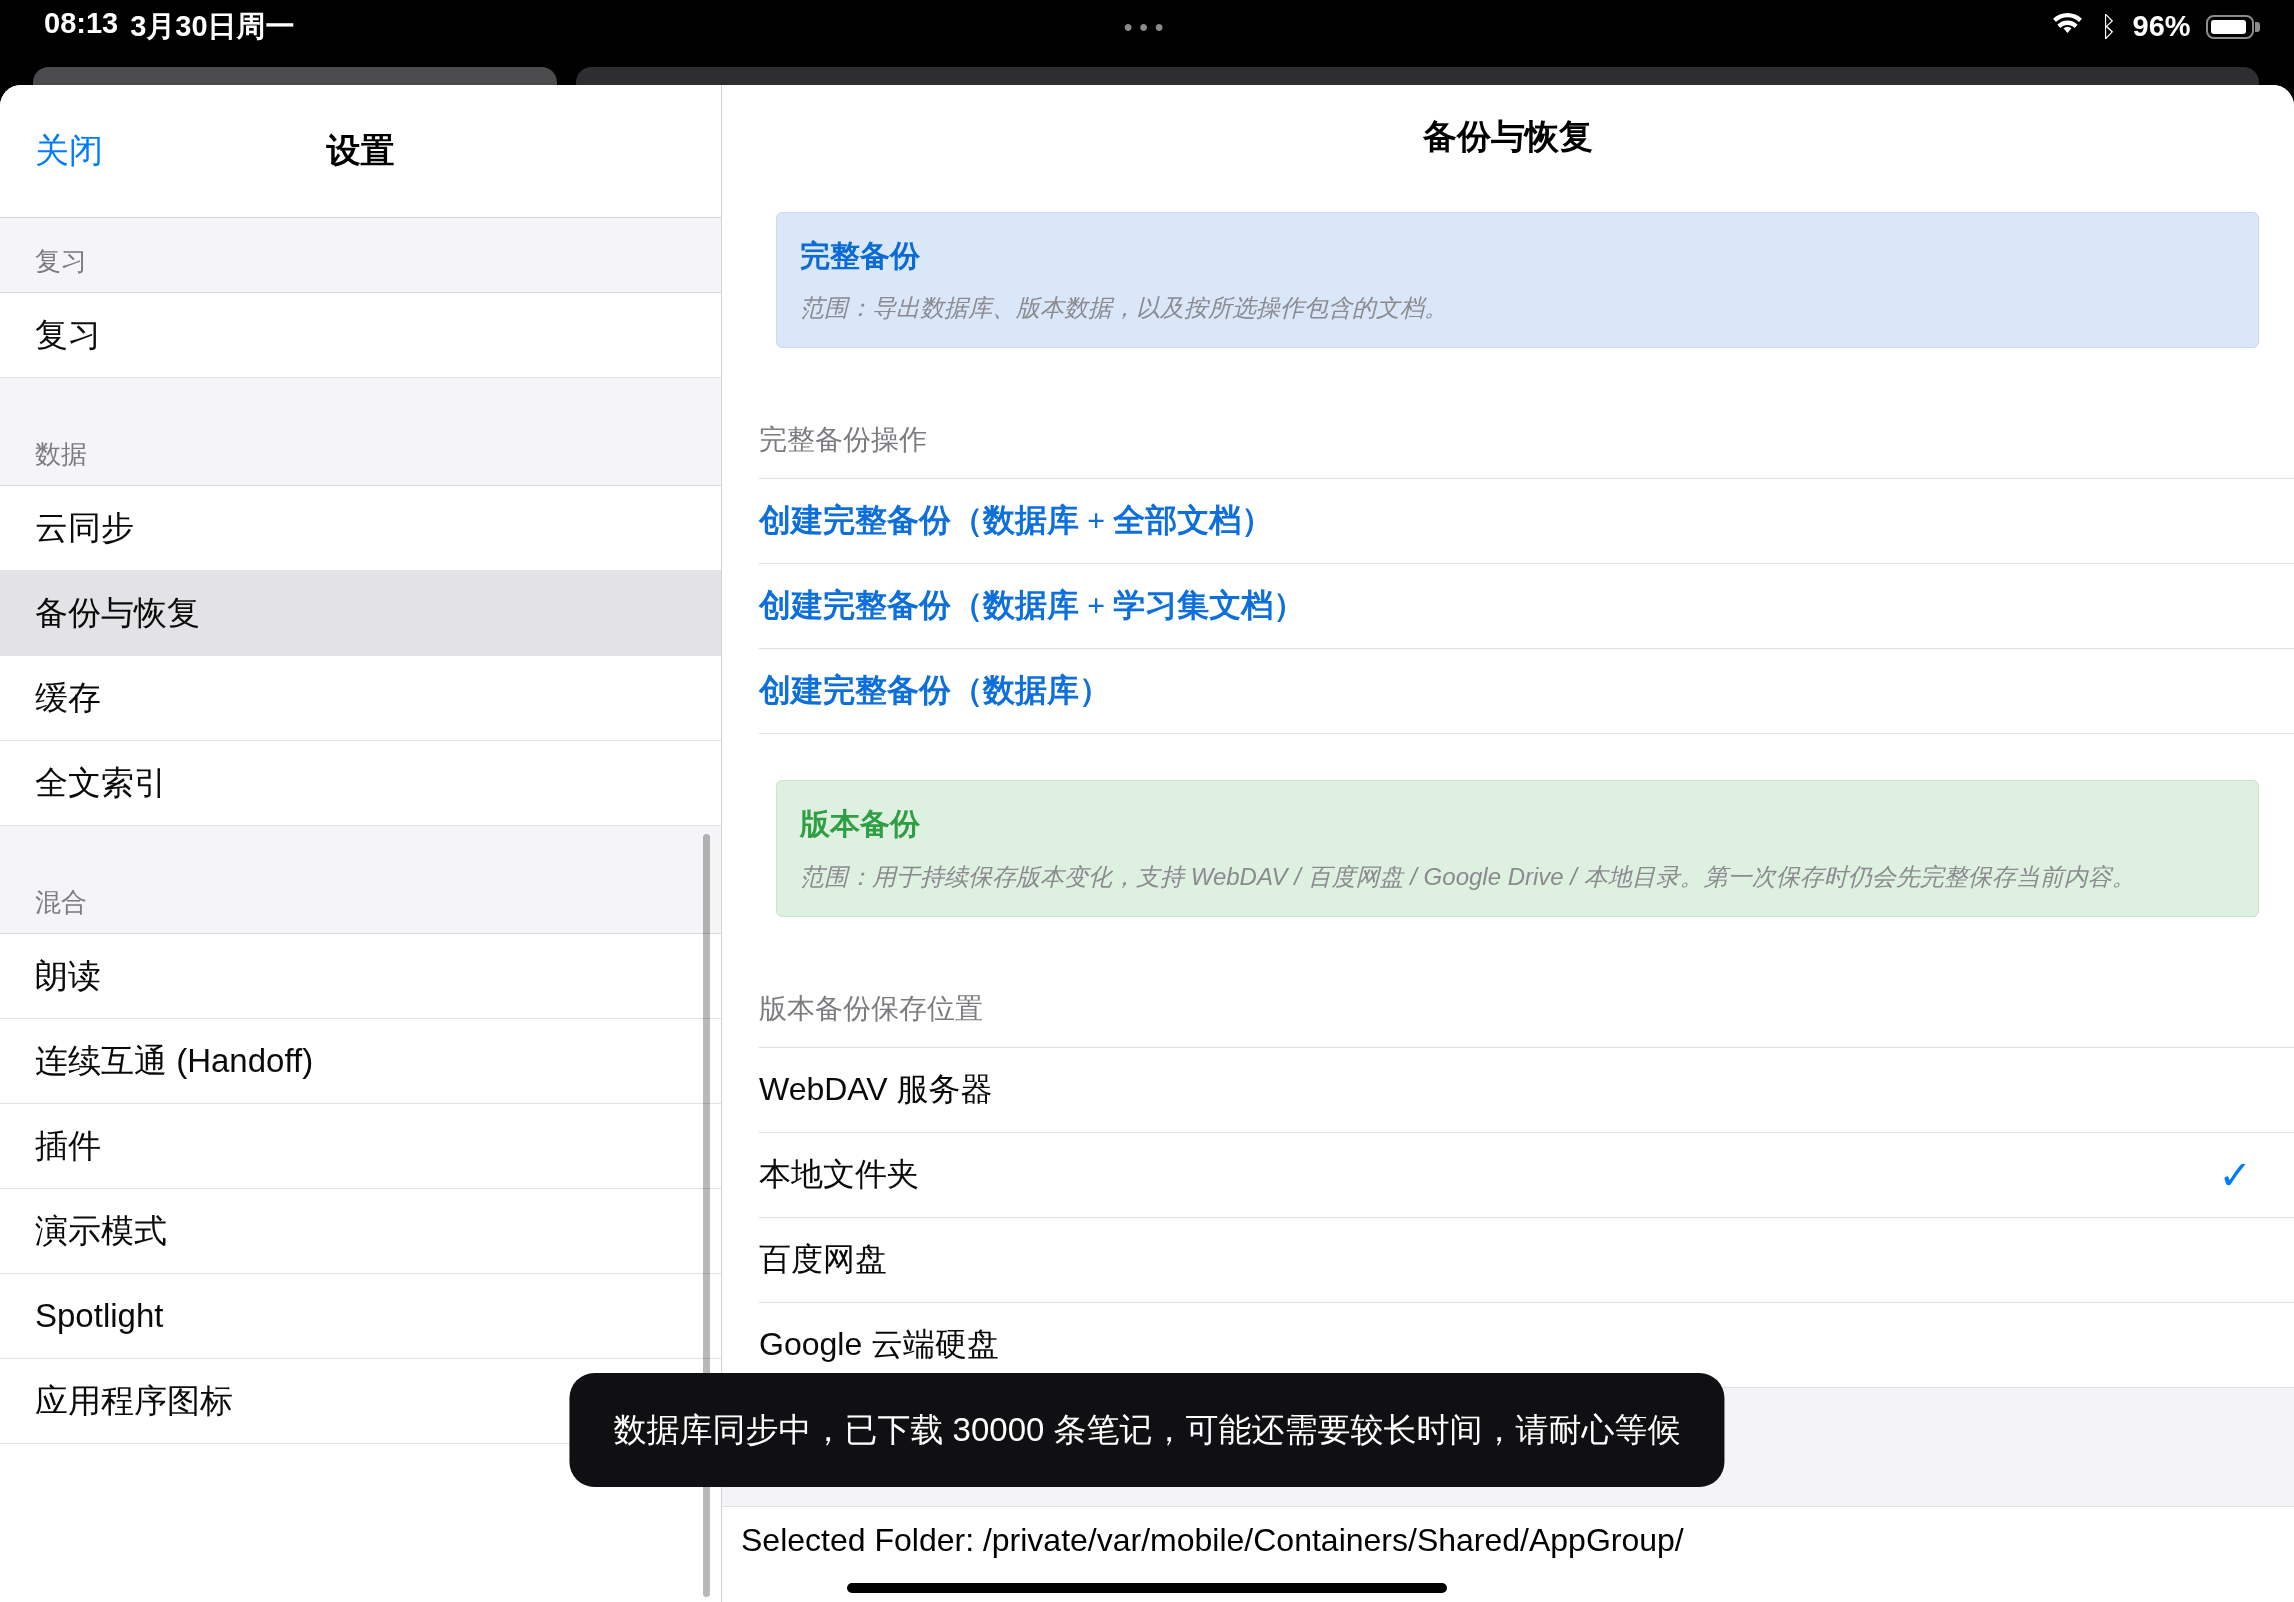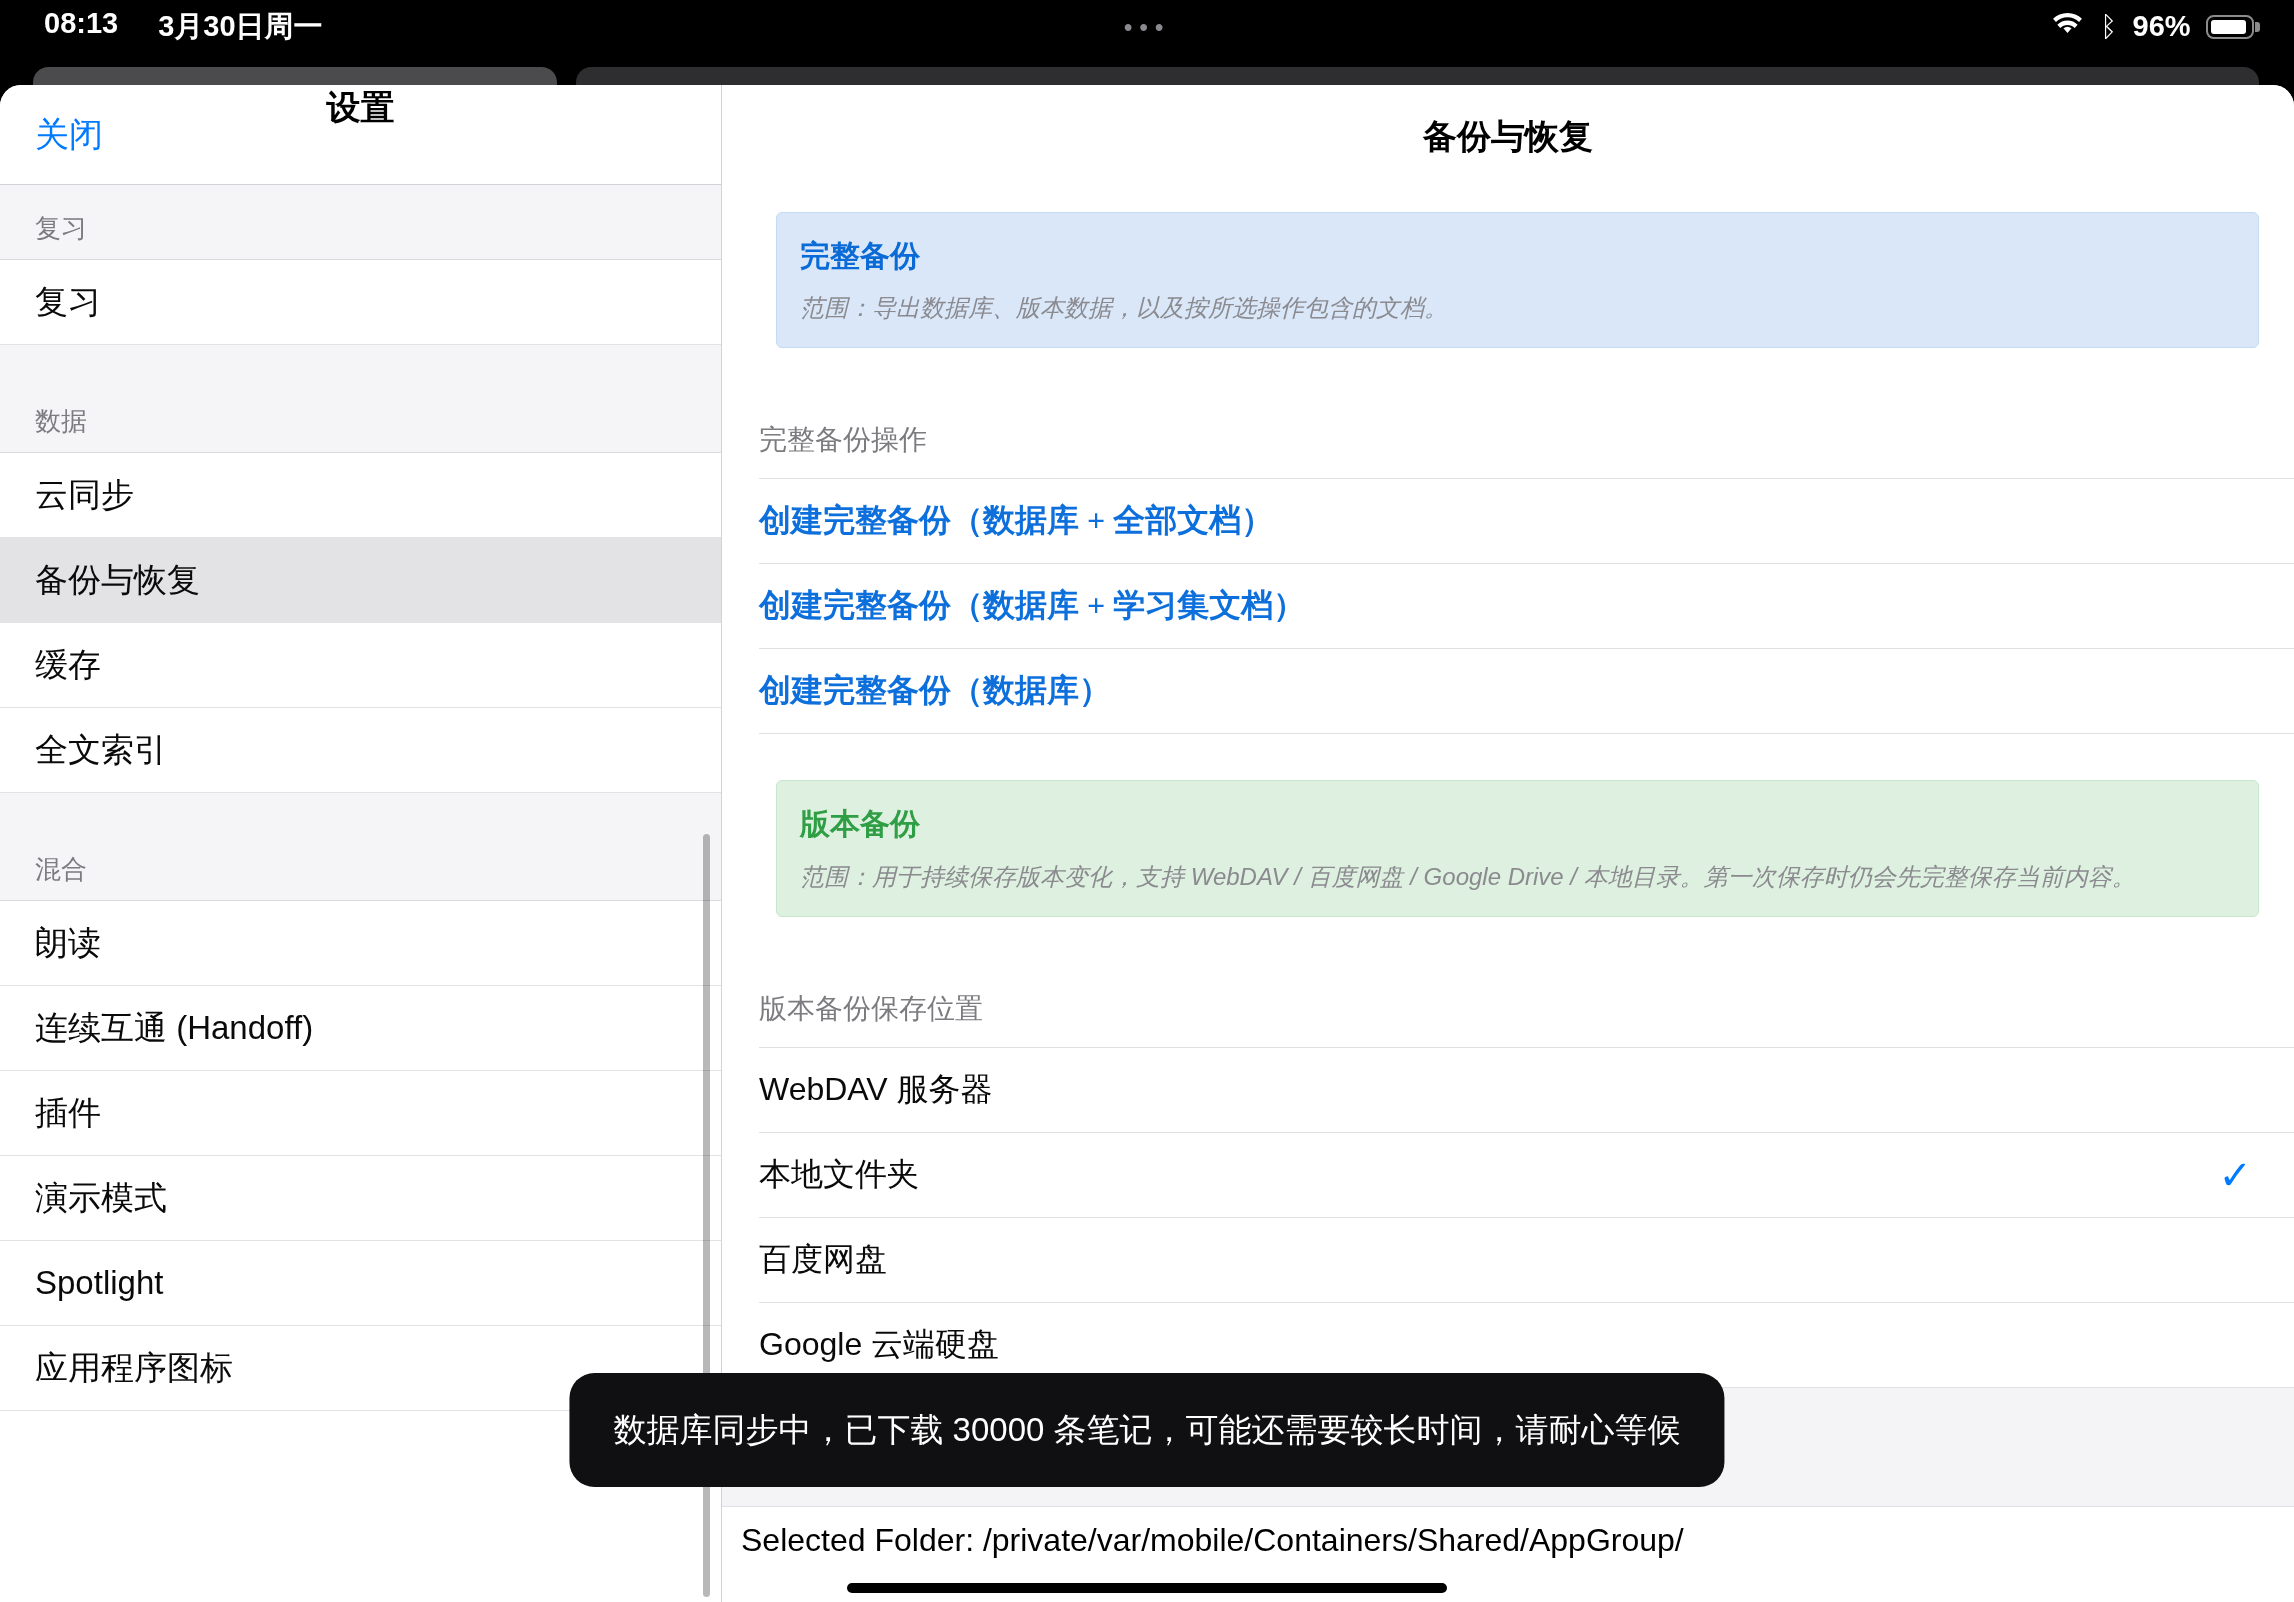--- a/index.html
+++ b/index.html
@@ -6,39 +6,39 @@
   html,body { width:2294px; height:1602px; }
   body {
     background:#000;
     font-family:"Liberation Sans","DejaVu Sans",sans-serif;
     position:relative;
     overflow:hidden;
   }
 
   
   .status-bar{position:absolute;top:0;left:0;right:0;height:46px;display:flex;align-items:center;justify-content:space-between;padding:7.7px 40px 0 44px;color:#fff;z-index:6;}
-  .sb-left{display:flex;gap:40px;font-size:29px;font-weight:600;}
+  .sb-left{display:flex;gap:12px;font-size:29px;font-weight:600;}
   .sb-center{position:absolute;left:50%;top:13.4px;transform:translateX(-50%);color:#8a8a8e;font-size:25px;letter-spacing:6.7px;cursor:pointer;}
   .sb-right{display:flex;align-items:center;gap:15.4px;font-size:29px;font-weight:600;}
   .bt-glyph{font-size:28px;font-weight:400;color:#fff;}
   .battery{position:relative;width:48px;height:24px;border:2.9px solid rgba(255,255,255,.55);border-radius:7.7px;display:inline-block;}
   .battery .fill{position:absolute;left:2.9px;top:2.9px;bottom:2.9px;width:35px;background:#fff;border-radius:2.9px;}
   .battery .nub{position:absolute;right:-7.7px;top:4.8px;width:4.8px;height:10.6px;background:rgba(255,255,255,.55);border-radius:0 2.9px 2.9px 0;}
 
   
   .underlay{position:absolute;top:46px;left:0;right:0;height:77px;background:#000;z-index:1;}
   .under-left{position:absolute;top:21px;left:33px;width:524px;height:56px;background:#4b4b4d;border-radius:15.4px 15.4px 0 0;}
   .under-right{position:absolute;top:21px;left:576px;right:35px;height:56px;background:#2e2e30;border-radius:15.4px 15.4px 0 0;}
 
   
   .sheet{position:absolute;top:85px;left:0;right:0;bottom:0;background:#fff;border-radius:21px 21px 0 0;display:flex;overflow:hidden;z-index:2;}
 
   
   .sidebar{flex:0 0 722px;width:722px;border-right:1.9px solid #d2d2d7;position:relative;background:#fff;}
-  .sidebar-header{height:100px;border-bottom:1.9px solid #d2d2d7;display:flex;align-items:flex-start;justify-content:center;position:relative;}
+  .sidebar-header{height:133px;border-bottom:1.9px solid #d2d2d7;display:flex;align-items:center;justify-content:center;position:relative;}
   .close-btn{position:absolute;left:35px;top:50%;transform:translateY(-50%);color:#007aff;font-size:34px;cursor:pointer;}
   .sidebar-title{font-size:34px;font-weight:700;color:#000;}
   .group-header{background:#f5f5f7;height:108px;display:flex;align-items:flex-end;padding:0 0 13.4px 35px;color:#7b7b80;font-size:26px;border-bottom:1.9px solid #d9d9de;}
   .group-header.first{height:75px;}
   .side-item{height:85px;display:flex;align-items:center;padding-left:35px;font-size:33px;color:#0a0a0a;border-bottom:1.9px solid #e2e2e5;background:#fff;cursor:pointer;}
   .side-item.selected{background:#e3e3e6;}
   .scrollbar{position:absolute;right:11.5px;top:749px;bottom:4.8px;width:6.7px;border-radius:3.8px;background:rgba(0,0,0,.28);}
 
   
   .main{flex:1;background:#fff;position:relative;overflow:hidden;}

